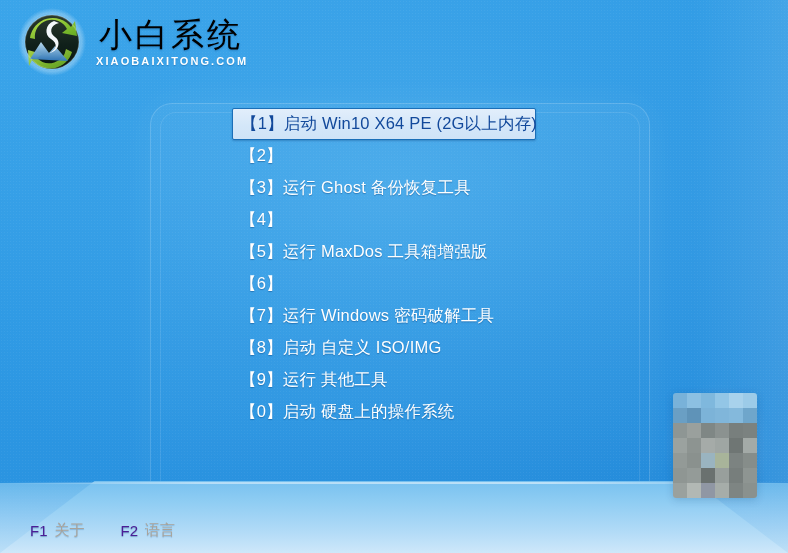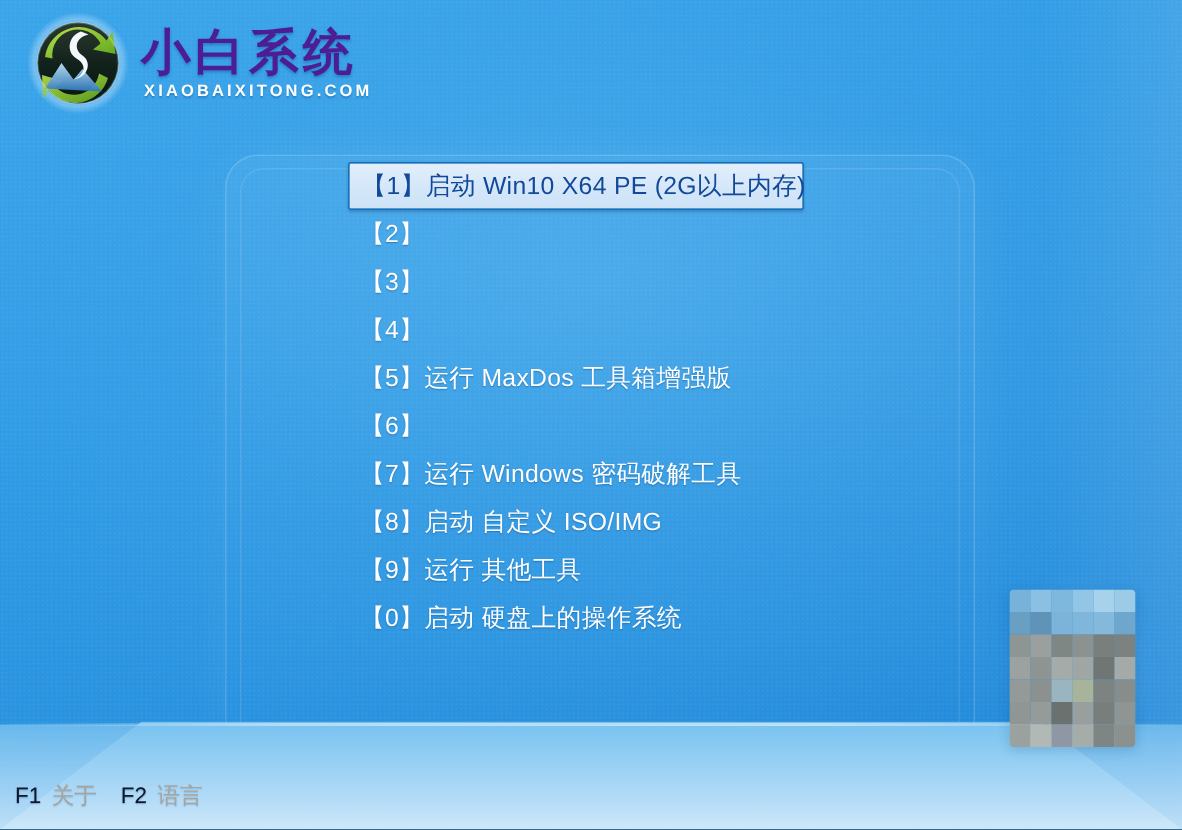--- a/index.html
+++ b/index.html
@@ -110,25 +110,26 @@
     flex: none;
   }
   .logo-text {
     margin-left: 4px;
     display: flex;
     flex-direction: column;
     justify-content: center;
   }
   .logo-cn {
     font-size: 33px;
-    font-weight: bold;
-    color: #4c1d95;
+    font-weight: normal;
+    color: #000000;
     letter-spacing: 3px;
     line-height: 1.12;
     text-shadow: 0 1px 2px rgba(0,60,120,0.35);
+    text-align: center;
   }
   .logo-en {
     font-size: 11px;
     font-weight: bold;
     color: #ffffff;
     letter-spacing: 2.1px;
     line-height: 1;
     margin-top: 2px;
     margin-left: 2px;
     text-shadow: 0 1px 1px rgba(0,60,120,0.3);
@@ -203,22 +204,23 @@
     padding: 0 10px;
     box-sizing: border-box;
     font-size: 15px;
   }
   .status-group {
     display: flex;
     align-items: center;
     gap: 7px;
   }
   .key {
-    color: #0f172a;
+    color: #4c1d95;
     text-shadow: 0 1px 1px rgba(10,70,130,0.4);
+    margin-left: 20px;
   }
   .keylabel {
     color: #a9a39a;
     margin-right: 9px;
     text-shadow: 0 1px 1px rgba(10,70,130,0.25);
   }
   .keylabel:last-child { margin-right: 0; }
 </style>
 </head>
 <body>
@@ -277,20 +279,21 @@
   <div class="menu" id="menu">
       <div class="menu-item selected">
         <span class="num">【1】</span>
         <span>启动 Win10 X64 PE (2G以上内存)</span>
       </div>
       <div class="menu-item">
         <span class="num">【2】</span>
       </div>
       <div class="menu-item">
         <span class="num">【3】</span>
+        <span>运行 Ghost 备份恢复工具</span>
       </div>
       <div class="menu-item">
         <span class="num">【4】</span>
       </div>
       <div class="menu-item">
         <span class="num">【5】</span>
         <span>运行 MaxDos 工具箱增强版</span>
       </div>
       <div class="menu-item">
         <span class="num">【6】</span>

